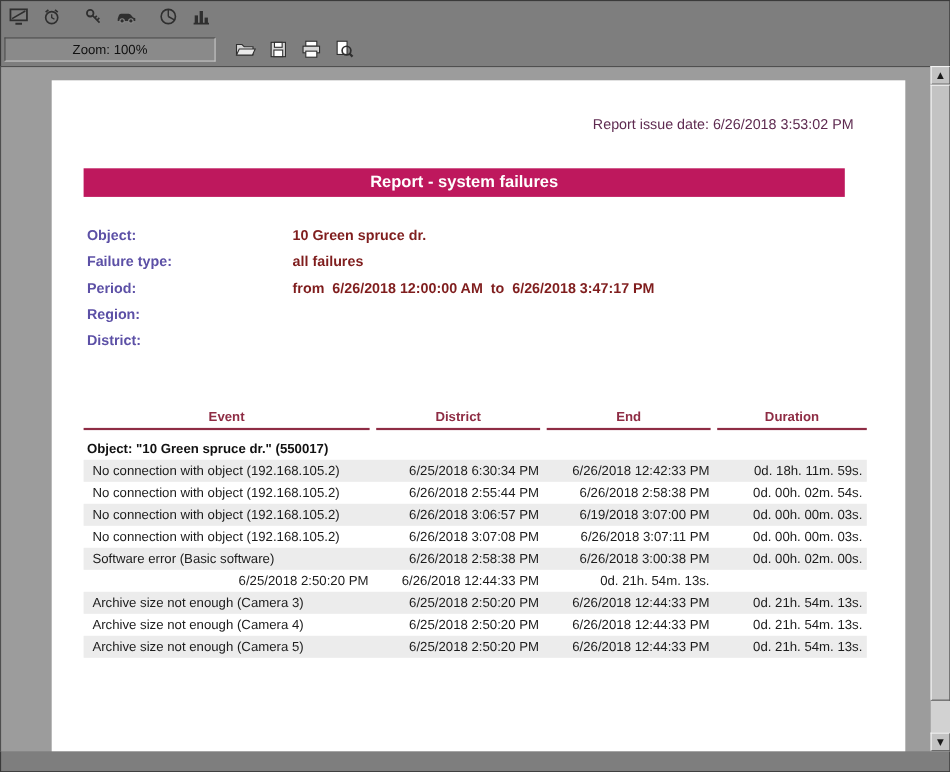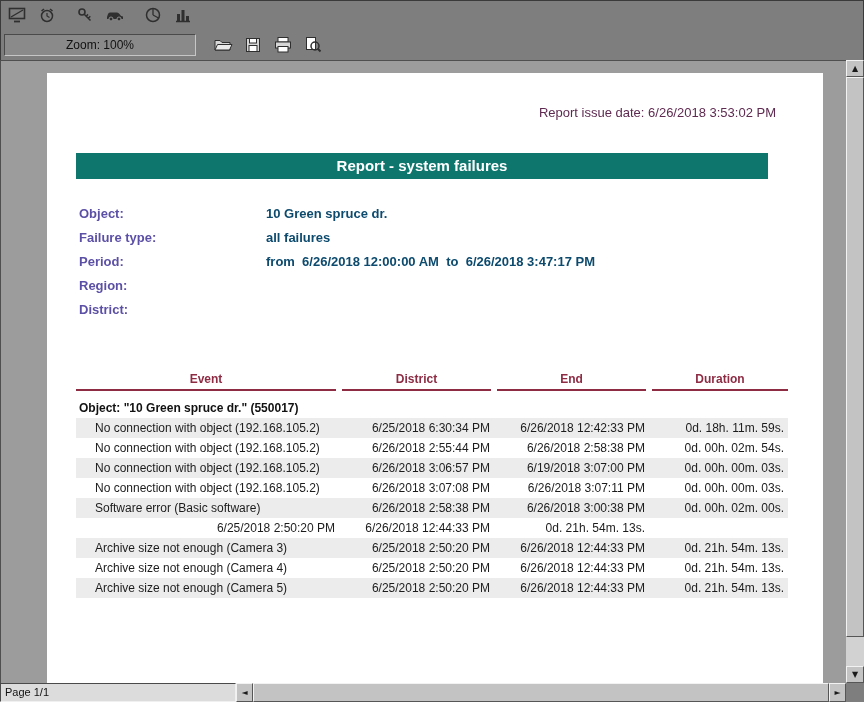--- a/index.html
+++ b/index.html
@@ -32,40 +32,40 @@
     border-top:1px solid #4f4f4f;border-left:1px solid #4f4f4f;box-sizing:border-box;
   }
   .page{position:absolute;left:46px;top:12px;width:776px;height:660px;background:#ffffff;}
 
   .issue-date{
     position:absolute;top:32px;right:47px;
     font-size:13px;color:#5e2a50;
   }
   .title-bar{
     position:absolute;left:29px;top:80px;width:692px;height:26px;line-height:26px;
-    background:#0f766e;color:#ffffff;font-weight:bold;font-size:15px;text-align:center;
+    background:#be185d;color:#ffffff;font-weight:bold;font-size:15px;text-align:center;
   }
   .fields{position:absolute;left:32px;top:128px;width:700px;}
   .field-row{height:24px;display:flex;align-items:center;}
   .f-label{width:187px;font-size:13px;font-weight:bold;color:#5c50a6;}
-  .f-value{font-size:13px;font-weight:bold;color:#0c4a6e;white-space:pre-wrap;}
+  .f-value{font-size:13px;font-weight:bold;color:#7f1d1d;white-space:pre-wrap;}
 
   
   .rpt-table{position:absolute;left:29px;top:296px;width:712px;font-size:12px;color:#1c1c1c;}
   .thead,.tr{display:grid;grid-template-columns:263px 155px 155px 139px;}
   .th{
     height:20px;line-height:20px;text-align:center;font-weight:bold;color:#8e2c44;
     border-bottom:2px solid #8e2c44;margin:0 3px;
   }
   .th:first-child{margin-left:0;}
   .th:last-child{margin-right:0;}
   .group-header{margin-top:7px;height:20px;line-height:20px;font-weight:bold;color:#111;padding-left:3px;}
   .tr{height:20px;line-height:20px;}
   .tbody .tr:nth-child(odd){background:#ececec;}
-  .td-event{padding-left:19px;text-align:left;overflow:hidden;white-space:nowrap;}
+  .td-event{padding-left:8px;text-align:left;overflow:hidden;white-space:nowrap;}
   .td-num{text-align:right;padding-right:4px;white-space:nowrap;}
 
   
   .sb-btn{
     background:#c3c3c3;display:flex;align-items:center;justify-content:center;
     border-top:1px solid #f2f2f2;border-left:1px solid #f2f2f2;
     border-bottom:1px solid #565656;border-right:1px solid #565656;
     box-sizing:border-box;color:#1a1a1a;font-size:8px;line-height:1;cursor:pointer;
     font-family:"DejaVu Sans",sans-serif;
   }
@@ -303,27 +303,14 @@
     <div class="sb-btn">
         <span>▲</span>
       </div>
     <div class="sb-thumb"></div>
     <div class="sb-track"></div>
     <div class="sb-btn bottom">
         <span>▼</span>
       </div>
   </div>
 
-  <div class="statusbar">
-    <div class="page-indicator">Page 1/1</div>
-    <div class="hscroll">
-      <div class="sb-btn">
-          <span>◄</span>
-        </div>
-      <div class="sb-thumb"></div>
-      <div class="sb-btn">
-          <span>►</span>
-        </div>
-    </div>
-    <div class="sb-corner"></div>
-  </div>
 
 </div>
 
 </body></html>

